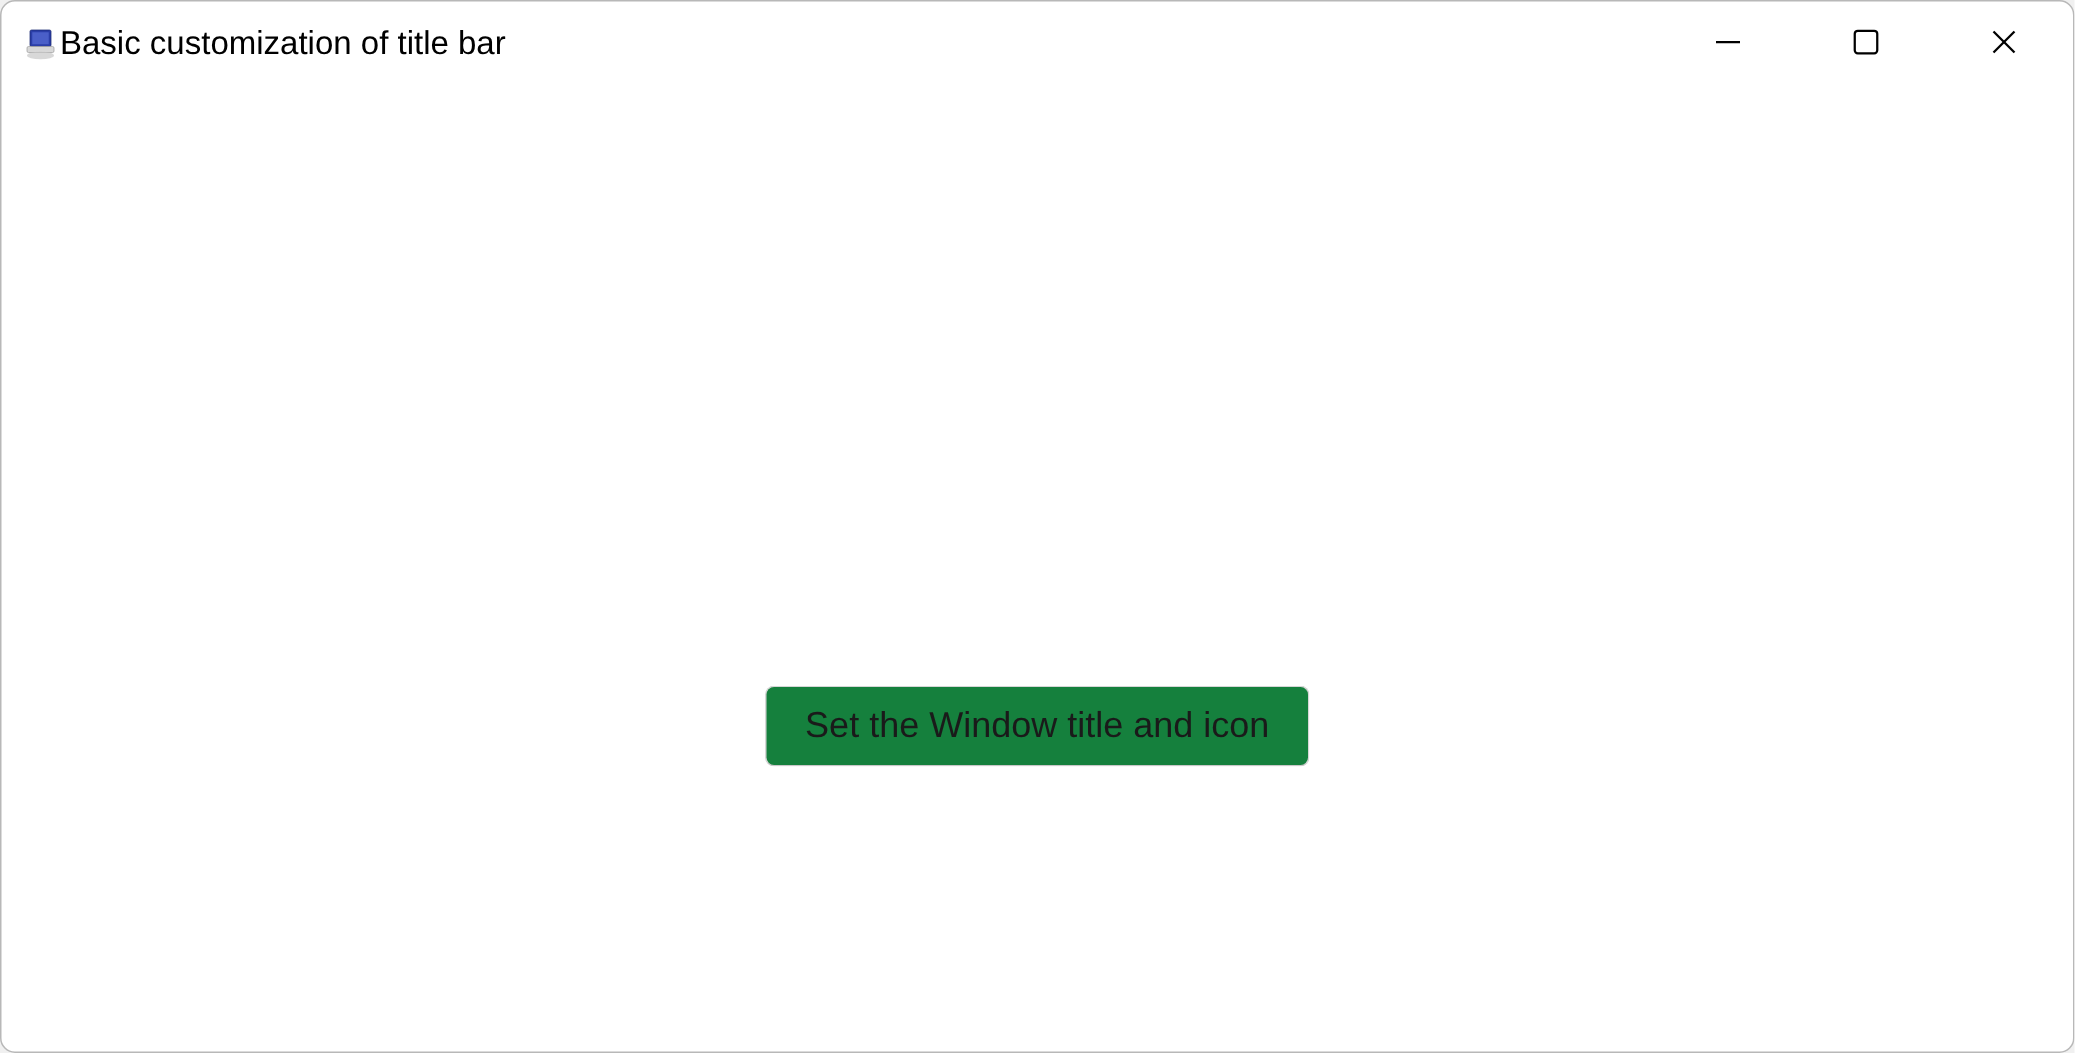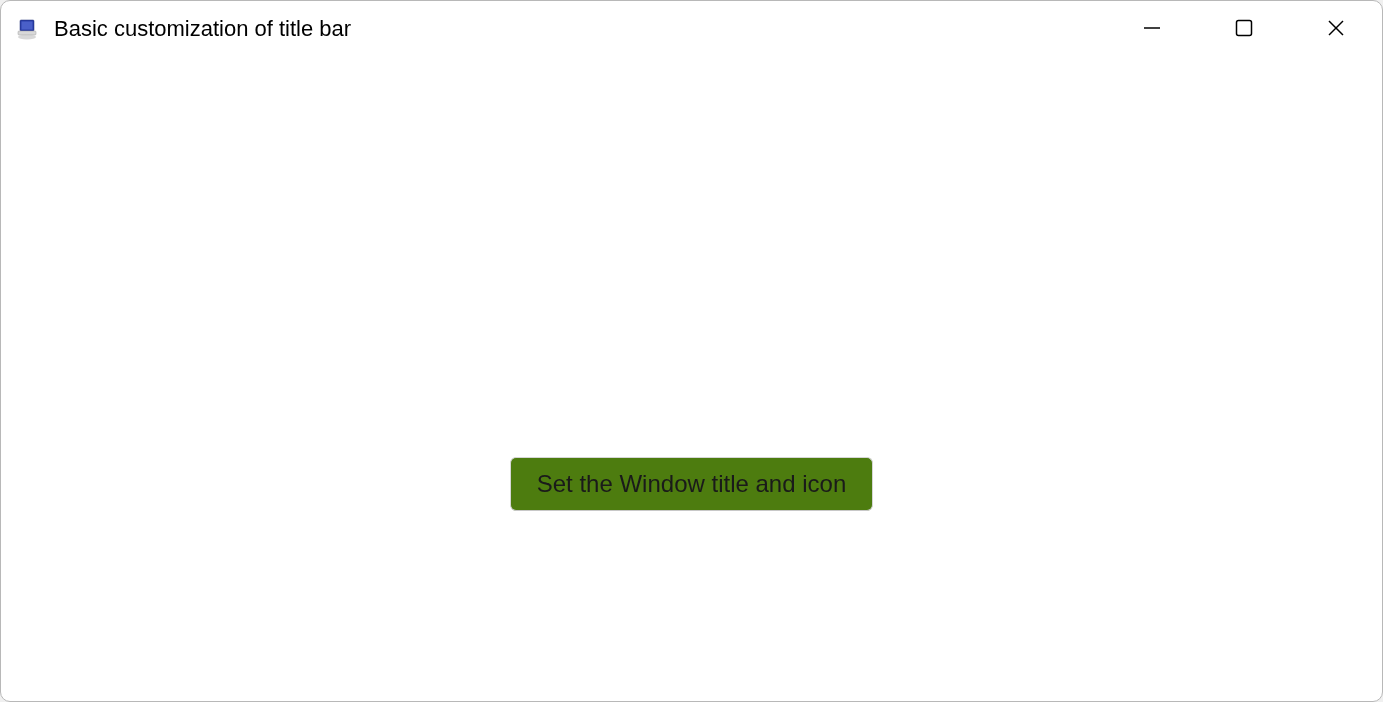--- a/index.html
+++ b/index.html
@@ -27,21 +27,20 @@
     .titlebar {
       height: 56px;
       display: flex;
       align-items: center;
       justify-content: space-between;
       padding-left: 15px;
     }
     .titlebar-left {
       display: flex;
       align-items: center;
-      gap: 14px;
     }
     .app-icon {
       width: 24px;
       height: 24px;
       display: flex;
       align-items: center;
       justify-content: center;
     }
     .window-title {
       font-size: 22px;
@@ -65,21 +64,21 @@
     .content {
       flex: 1;
       display: flex;
       align-items: center;
       justify-content: center;
       gap: 100px;
       padding-top: 210px;
       padding-bottom: 0;
     }
     .action-button {
-      background: #4d7c0f;
+      background: #15803d;
       border: 1px solid #d6d6d6;
       border-bottom: 1px solid #c8c8c8;
       border-radius: 6px;
       padding: 12px 26px;
       font-size: 24px;
       color: #1a1a1a;
       font-family: inherit;
       cursor: pointer;
       font-weight: 400;
     }

